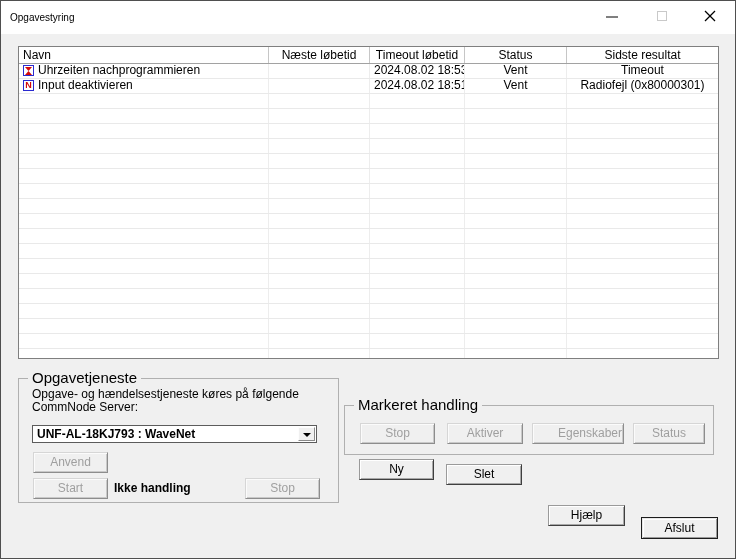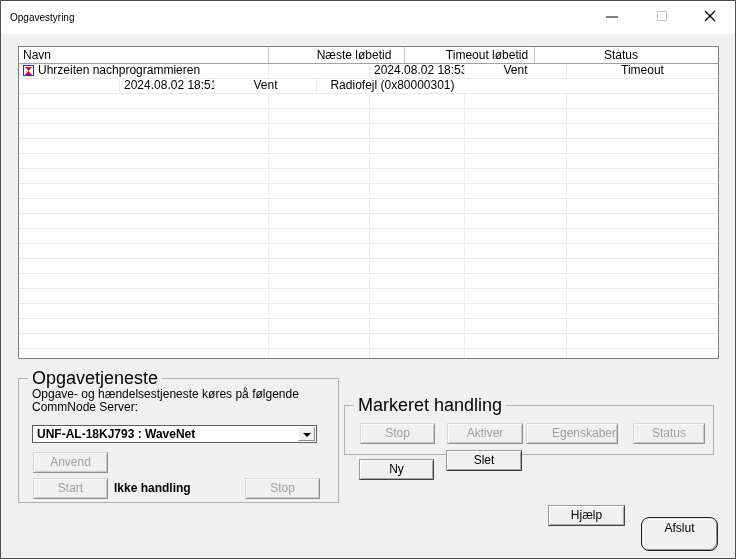--- a/index.html
+++ b/index.html
@@ -11,34 +11,34 @@
   
   .titlebar { position:absolute; left:0; top:0; right:0; height:33px; background:#ffffff; }
   .title { position:absolute; left:9px; top:0; line-height:33px; font-size:10px; }
   .cap-btn { position:absolute; top:0; width:34px; height:33px; display:flex; align-items:center; justify-content:center; }
   .cap-min { right:106px; }
   .cap-max { right:56px; }
   .cap-close { right:8px; }
 
   
   .listview { position:absolute; left:17px; top:45px; width:701px; height:313px; background:#ffffff; border:1px solid #7f7f7f; overflow:hidden; }
-  .lv-header { display:flex; height:17px; background:#ffffff; border-bottom:1px solid #a2a2a2;gap:35px; }
+  .lv-header { display:flex; height:17px; background:#ffffff; border-bottom:1px solid #a2a2a2; }
   .hcell { height:100%; line-height:16px; font-size:12px; border-right:1px solid #c6c6c6; padding:0 4px; overflow:hidden; white-space:nowrap; }
   .hcell:last-child { border-right:none; }
   .lv-body { position:relative; }
   .trow { display:flex; height:15px; border-bottom:1px solid #e9e9e9; }
   .tcell { height:100%; line-height:13px; font-size:12px; border-right:1px solid #ededed; padding:0 4px; overflow:hidden; white-space:nowrap; }
   .tcell:last-child { border-right:none; }
   .task-icon { display:inline-block; width:11px; height:11px; border:1px solid #2a2ad0; background:#fff; margin:1px 4px 0 0; vertical-align:top; text-align:center; }
   .task-icon svg { display:block; margin:1px auto 0; }
   .task-icon.letter { color:#d40909; font-weight:bold; font-size:9px; line-height:9px; }
 
   
   .groupbox { position:absolute; border:1px solid #b0b0b0; }
-  .group-label { position:absolute; top:-8px; left:9px; background:#f0f0f0; padding:0 4px; font-size:18px; line-height:14px; }
+  .group-label { position:absolute; top:-8px; left:9px; background:#f0f0f0; padding:0 4px; font-size:15px; line-height:14px; }
 
   
   .btn { position:absolute; background:#f0f0f0; font-family:inherit; font-size:12px; color:#000; text-align:center;
          border:1px solid; border-color:#9a9a9a #3f3f3f #3f3f3f #9a9a9a;
          box-shadow: inset 1px 1px 0 #ffffff, inset -1px -1px 0 #a8a8a8; }
   .btn.disabled { color:#9f9f9f; border-color:#d6d6d6 #8d8d8d #8d8d8d #d6d6d6;
          box-shadow: inset 1px 1px 0 #fbfbfb, inset -1px -1px 0 #c9c9c9; }
   .btn.default { border:1px solid #1c1c1c;
          box-shadow: inset 1px 1px 0 #e8e8e8, inset -1px -1px 0 #9a9a9a, inset 2px 2px 0 #ffffff; }
 
@@ -76,33 +76,35 @@
           </svg></span>
     </div>
   </div>
 
   <div class="listview">
     <div class="lv-header">
         <div class="hcell" style="width: 250px; text-align: left;">Navn</div>
         <div class="hcell" style="width: 101px; text-align: center;">Næste løbetid</div>
         <div class="hcell" style="width: 95px; text-align: center;">Timeout løbetid</div>
         <div class="hcell" style="width: 102px; text-align: center;">Status</div>
+        <div class="hcell" style="width: 151px; text-align: center;">Sidste resultat</div>
       </div>
     <div class="lv-body">
         <div class="trow" style="height: 15px;">
           <div class="tcell" style="width: 250px; text-align: left;"><span class="task-icon"><svg width="7" height="8" viewBox="0 0 7 8">
                 <path d="M0 0 H7 L3.5 4 Z" fill="#d40909"></path>
                 <path d="M0 8 H7 L3.5 4 Z" fill="#d40909"></path>
               </svg></span><span>Uhrzeiten nachprogrammieren</span></div>
           <div class="tcell" style="width: 101px; text-align: center;"></div>
           <div class="tcell" style="width: 95px; text-align: center;">2024.08.02 18:53</div>
           <div class="tcell" style="width: 102px; text-align: center;">Vent</div>
           <div class="tcell" style="width: 151px; text-align: center;">Timeout</div>
         </div>
         <div class="trow" style="height: 15px;">
+          <div class="tcell" style="width: 250px; text-align: left;"><span class="task-icon letter">N</span><span>Input deaktivieren</span></div>
           <div class="tcell" style="width: 101px; text-align: center;"></div>
           <div class="tcell" style="width: 95px; text-align: center;">2024.08.02 18:51</div>
           <div class="tcell" style="width: 102px; text-align: center;">Vent</div>
           <div class="tcell" style="width: 151px; text-align: center;">Radiofejl (0x80000301)</div>
         </div>
         <div class="trow" style="height: 15px;">
           <div class="tcell" style="width: 250px;"></div>
           <div class="tcell" style="width: 101px;"></div>
           <div class="tcell" style="width: 95px;"></div>
           <div class="tcell" style="width: 102px;"></div>
@@ -241,23 +243,23 @@
     <div class="btn disabled" style="left:14px; top:73px; width:75px; height:21px; line-height:19px;">Anvend</div>
     <div class="btn disabled" style="left:14px; top:99px; width:75px; height:21px; line-height:19px;">Start</div>
     <div class="static-text bold" style="left:95px; top:99px; line-height:21px;">Ikke handling</div>
     <div class="btn disabled" style="left:226px; top:99px; width:75px; height:21px; line-height:19px;">Stop</div>
   </div>
 
   <div class="groupbox" style="left:343px; top:377px; width:370px; height:50px;margin-top:27px;">
     <div class="group-label">Markeret handling</div>
     <div class="btn disabled" style="left:15px; top:17px; width:75px; height:21px; line-height:19px;">Stop</div>
     <div class="btn disabled" style="left:102px; top:17px; width:76px; height:21px; line-height:19px;">Aktiver</div>
-    <div class="btn disabled" style="left:181px; top:17px; width:92px; height:21px; line-height:19px;padding-left:24px;">Egenskaber</div>
+    <div class="btn disabled" style="left:187px; top:17px; width:92px; height:21px; line-height:19px;padding-left:24px;">Egenskaber</div>
     <div class="btn disabled" style="left:288px; top:17px; width:72px; height:21px; line-height:19px;">Status</div>
   </div>
 
   <div class="btn" style="left:358px; top:458px; width:75px; height:21px; line-height:19px;">Ny</div>
-  <div class="btn" style="left:445px; top:449px; width:76px; height:21px; line-height:19px;">Slet</div>
+  <div class="btn" style="left:445px; top:463px; width:76px; height:21px; line-height:19px;">Slet</div>
 
   <div class="btn" style="left:547px; top:504px; width:77px; height:21px; line-height:19px;">Hjælp</div>
-  <div class="btn default" style="left:640px; top:516px; width:77px; height:34px; line-height:20px;border-radius:8px;">Afslut</div>
+  <div class="btn default" style="left:640px; top:516px; width:77px; height:22px; line-height:20px;">Afslut</div>
 
 </div>
 
 </body></html>

